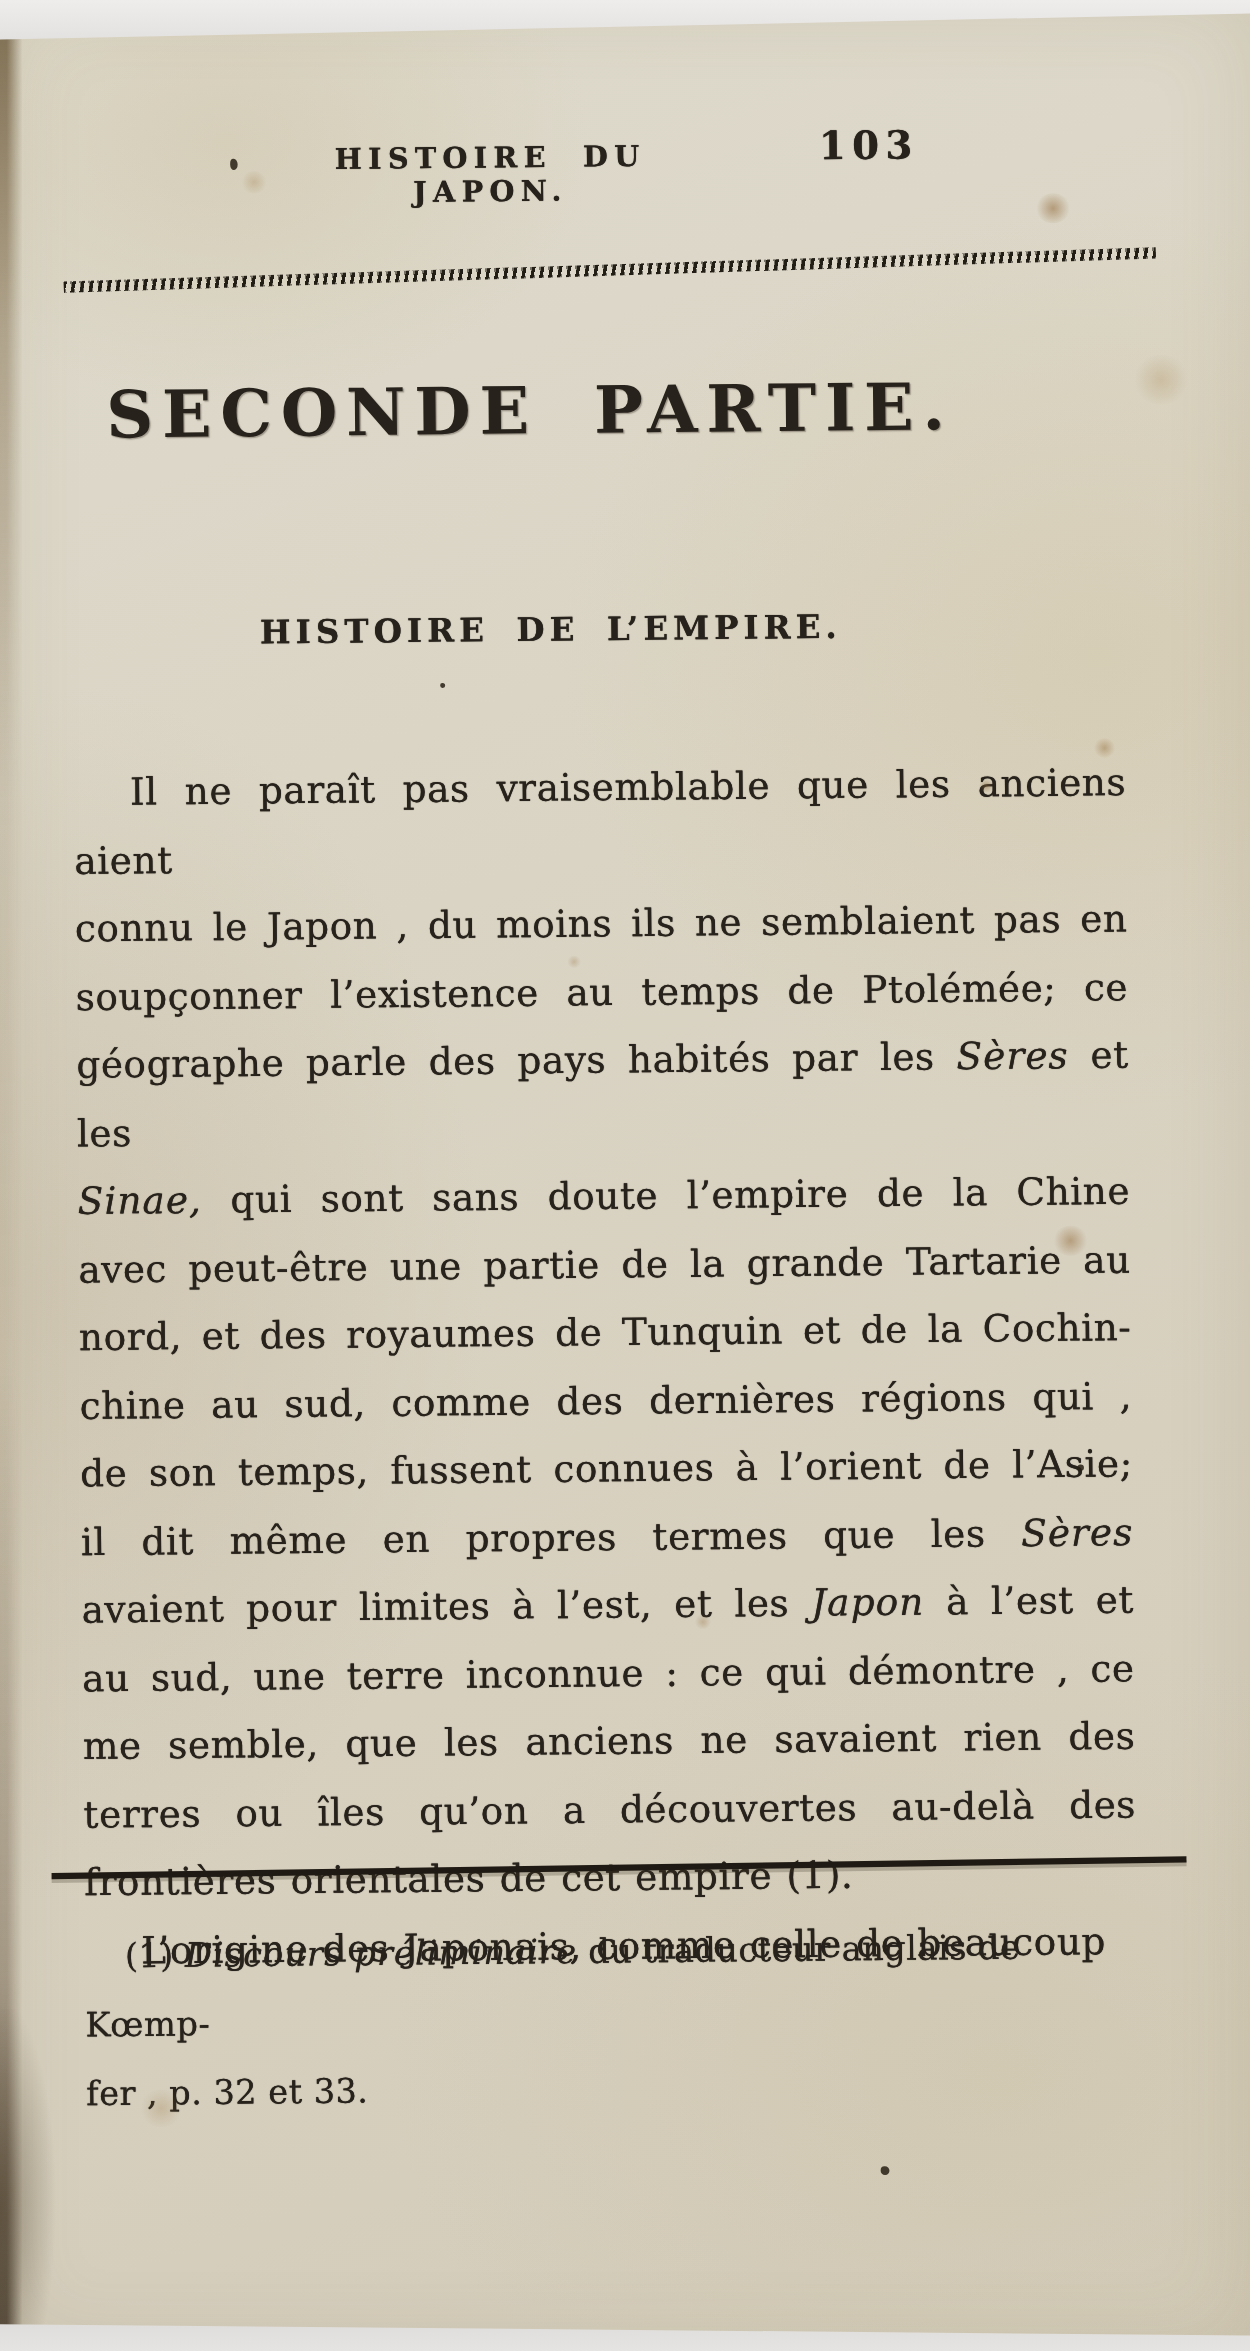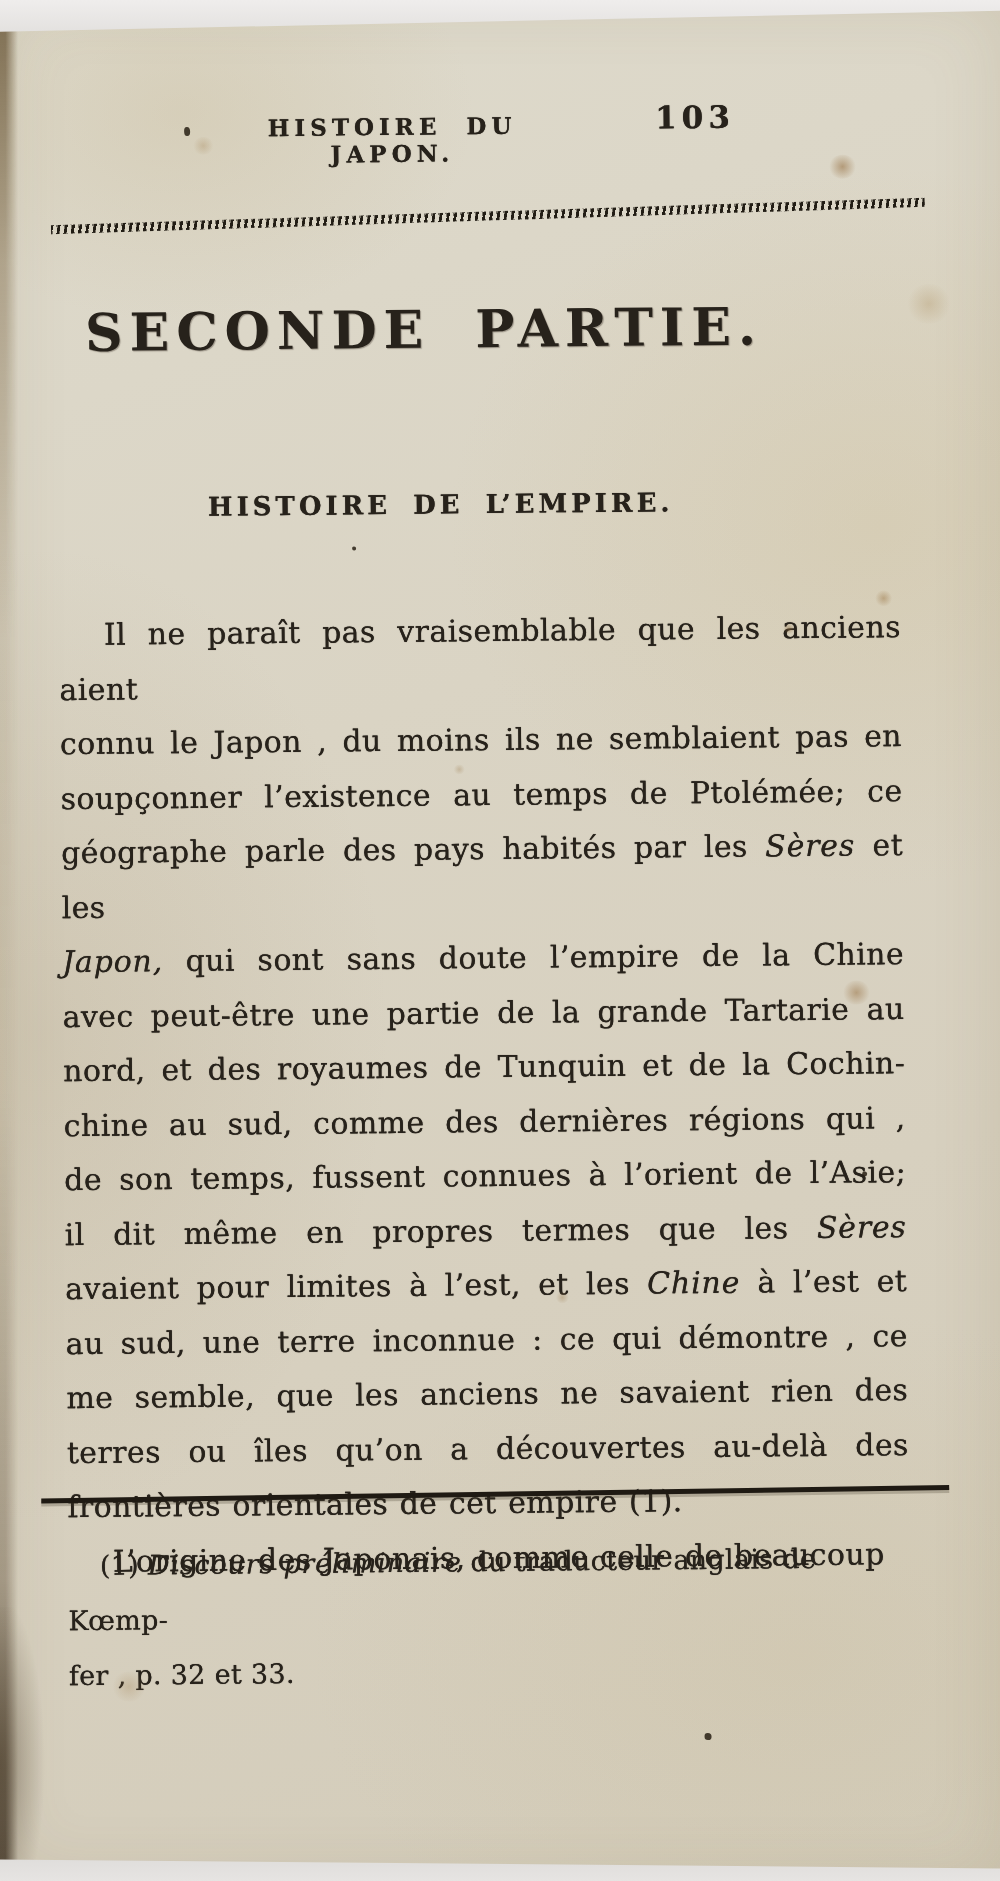--- a/index.html
+++ b/index.html
@@ -77,27 +77,27 @@
 
   <div class="part-title txt">SECONDE PARTIE.</div>
   <div class="chapter-title txt">HISTOIRE DE L’EMPIRE.</div>
 
   <div class="bodytext txt">
     <div>
         <div class="line just ind"><span>Il ne paraît pas vraisemblable que les anciens aient</span></div>
         <div class="line just"><span>connu le Japon , du moins ils ne semblaient pas en</span></div>
         <div class="line just"><span>soupçonner l’existence au temps de Ptolémée; ce</span></div>
         <div class="line just"><span>géographe parle des pays habités par les </span><em>Sères</em><span> et les</span></div>
-        <div class="line just"><em>Japon,</em><span> qui sont sans doute l’empire de la Chine</span></div>
+        <div class="line just"><em>Sinae,</em><span> qui sont sans doute l’empire de la Chine</span></div>
         <div class="line just"><span>avec peut-être une partie de la grande Tartarie au</span></div>
         <div class="line just"><span>nord, et des royaumes de Tunquin et de la Cochin-</span></div>
         <div class="line just"><span>chine au sud, comme des dernières régions qui ,</span></div>
         <div class="line just"><span>de son temps, fussent connues à l’orient de l’Asie;</span></div>
         <div class="line just"><span>il dit même en propres termes que les </span><em>Sères</em></div>
-        <div class="line just"><span>avaient pour limites à l’est, et les </span><em>Chine</em><span> à l’est et</span></div>
+        <div class="line just"><span>avaient pour limites à l’est, et les </span><em>Japon</em><span> à l’est et</span></div>
         <div class="line just"><span>au sud, une terre inconnue : ce qui démontre , ce</span></div>
         <div class="line just"><span>me semble, que les anciens ne savaient rien des</span></div>
         <div class="line just"><span>terres ou îles qu’on a découvertes au-delà des</span></div>
         <div class="line"><span>frontières orientales de cet empire (1).</span></div>
       </div>
     <div>
         <div class="line ind"><span>L’origine des Japonais, comme celle de beaucoup</span></div>
       </div>
   </div>
 

